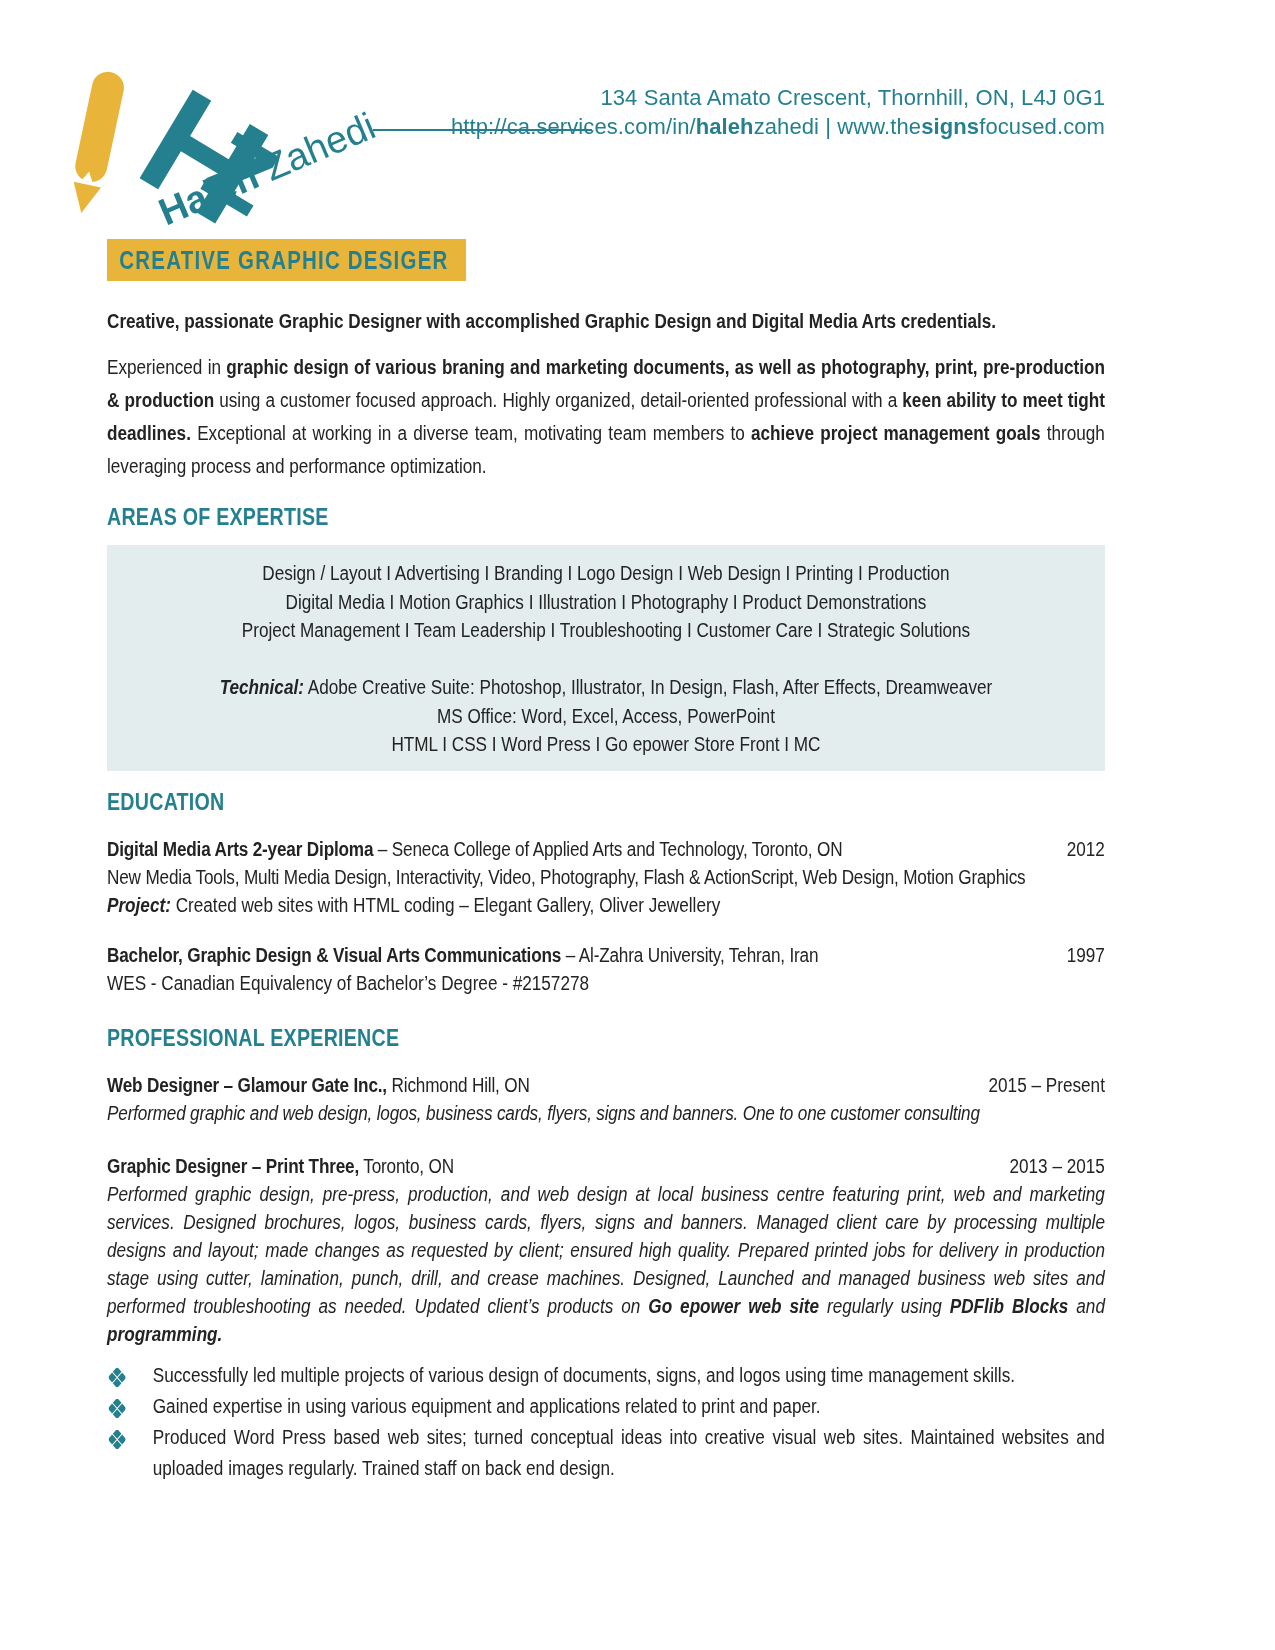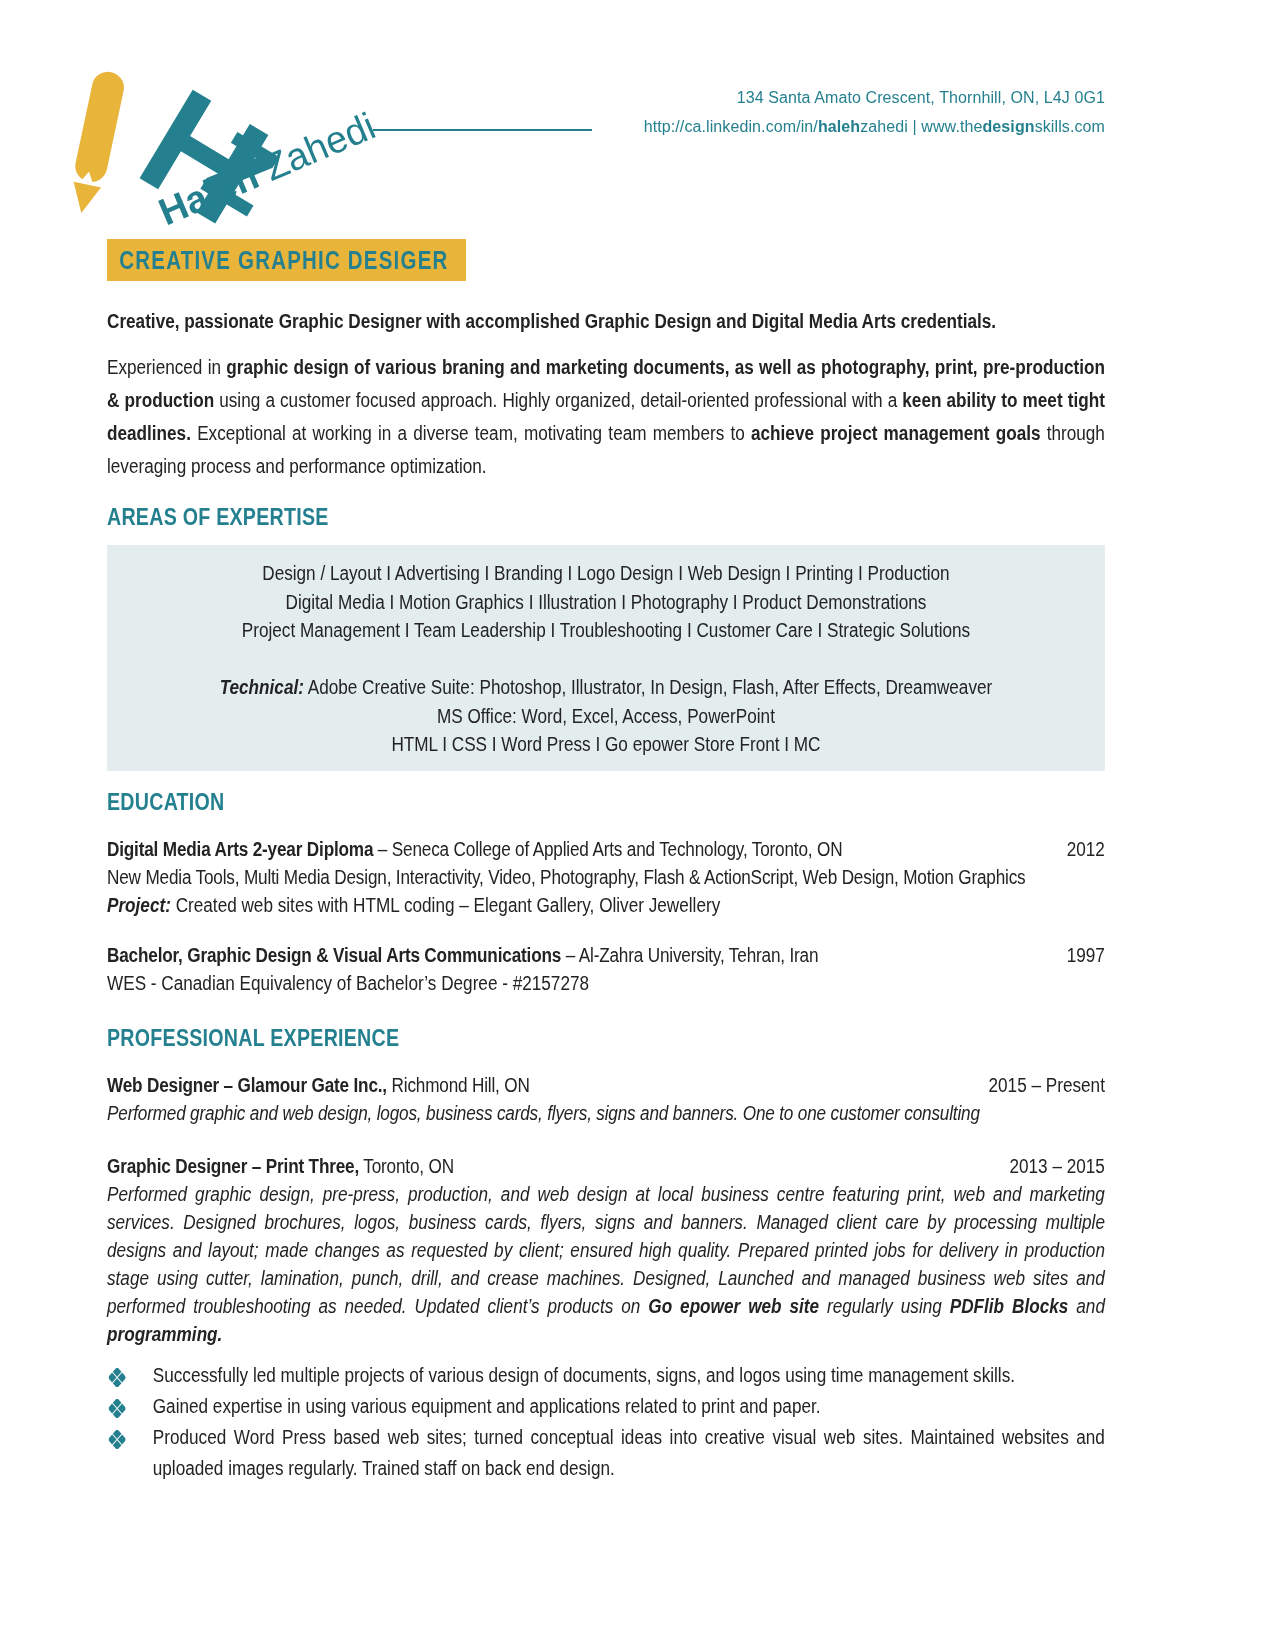--- a/index.html
+++ b/index.html
@@ -15,21 +15,21 @@
     background:#fff;overflow:hidden;
     font-family:"Liberation Sans","DejaVu Sans",sans-serif;
     color:var(--ink);
   }
   
   .logo-svg{position:absolute;left:68px;top:58px;}
   .logo-svg text{font-family:"Liberation Sans","DejaVu Sans",sans-serif;}
   .contact{
     position:absolute;top:84px;right:170px;width:700px;
     text-align:right;color:var(--teal);
-    font-size:16px;line-height:28.5px;letter-spacing:0.1px;
+    font-size:22px;line-height:28.5px;letter-spacing:0.1px;
   }
   .contact .b{font-weight:bold;}
   .contact .link{cursor:pointer;}
   
   .content{
     position:absolute;left:107px;top:0;width:1134px;height:1650px;
     transform:scaleX(0.88);transform-origin:0 0;
   }
   .content > *{position:absolute;left:0;width:1134px;}
   .b{font-weight:bold;}
@@ -82,21 +82,21 @@
     </g>
     <text font-size="150" font-weight="bold" fill="#24808F" transform="translate(63,115) rotate(31)">H</text>
     <text font-size="128" font-weight="bold" fill="#24808F" transform="translate(128,128) rotate(31)">z</text>
     <text font-size="38" fill="#24808F" transform="translate(98,168) rotate(-23)"><tspan font-weight="bold">Haleh</tspan><tspan font-weight="normal"> Zahedi</tspan></text>
     <line x1="305" y1="72" x2="524" y2="72" stroke="#24808F" stroke-width="2"></line>
   </svg>
 
   <div class="contact">
     <div>134 Santa Amato Crescent, Thornhill, ON, L4J 0G1</div>
     <div>
-      <span class="link"><span>http://ca.linkedin.com/in/</span><span class="b">haleh</span><span>zahedi</span></span><span>  |  </span><span class="link"><span>www.the</span><span class="b">design</span><span>skills.com</span></span>
+      <span class="link"><span>http://ca.services.com/in/</span><span class="b">haleh</span><span>zahedi</span></span><span>  |  </span><span class="link"><span>www.the</span><span class="b">signs</span><span>focused.com</span></span>
     </div>
   </div>
 
   <div class="content">
 
     <div class="banner" style="top:239px">
       <span class="hdr-inner">CREATIVE GRAPHIC DESIGER</span>
     </div>
 
     <p class="lead" style="top:306px"><span class="b">Creative, passionate Graphic Designer with accomplished Graphic Design and Digital Media Arts credentials.</span></p>

